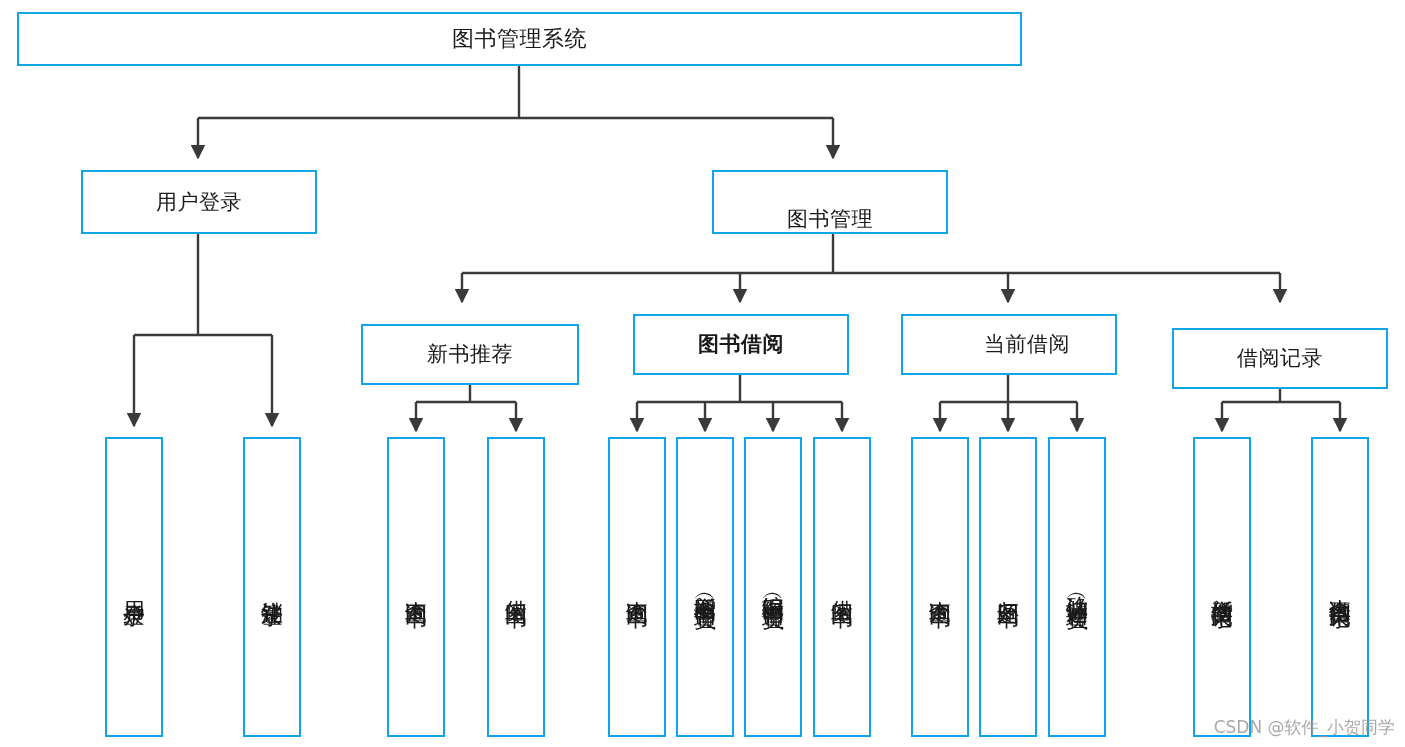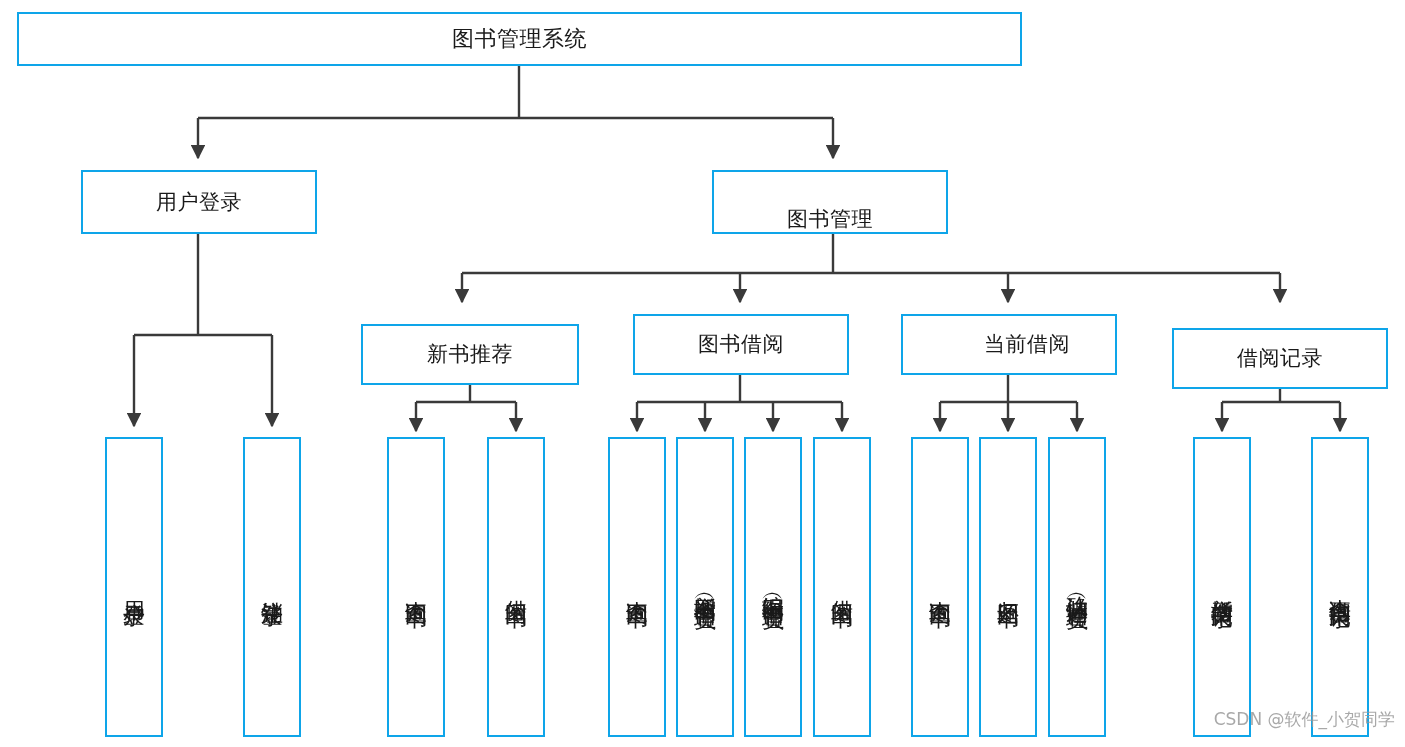--- a/index.html
+++ b/index.html
@@ -53,21 +53,21 @@
     writing-mode: vertical-rl;
     text-orientation: upright;
     font-size: 22px;
     letter-spacing: 2px;
     white-space: nowrap;
   }
   #node-root .label { font-size: 22px; }
   .watermark {
     position: absolute;
     right: 10px;
-    bottom: 16px;
+    bottom: 8px;
     font-size: 17px;
     color: #9a9a9a;
     opacity: 0.85;
     z-index: 5;
     white-space: nowrap;
     font-family: "DejaVu Sans", "Liberation Sans", sans-serif;
   }
 </style>
 </head>
 <body>
@@ -131,21 +131,21 @@
   <div class="node horiz" style="left:81px; top:170px; width:236px; height:64px;">
     <span class="label">用户登录</span>
   </div>
   <div class="node horiz" style="left:712px; top:170px; width:236px; height:64px;align-items:flex-end;">
     <span class="label">图书管理</span>
   </div>
 
   <div class="node horiz" style="left:361px; top:314px; width:218px; height:61px;margin-top:10px;">
     <span class="label">新书推荐</span>
   </div>
-  <div class="node horiz" style="left:633px; top:314px; width:216px; height:61px;">
+  <div class="node horiz" style="left:633px; top:314px; width:216px; height:61px;font-weight:bold;">
     <span class="label">图书借阅</span>
   </div>
   <div class="node horiz" style="left:901px; top:314px; width:216px; height:61px;padding-left:36px;">
     <span class="label">当前借阅</span>
   </div>
   <div class="node horiz" style="left:1172px; top:328px; width:216px; height:61px;">
     <span class="label">借阅记录</span>
   </div>
 
   <div class="node vert" style="left:105px; top:437px; width:58px; height:300px;">

